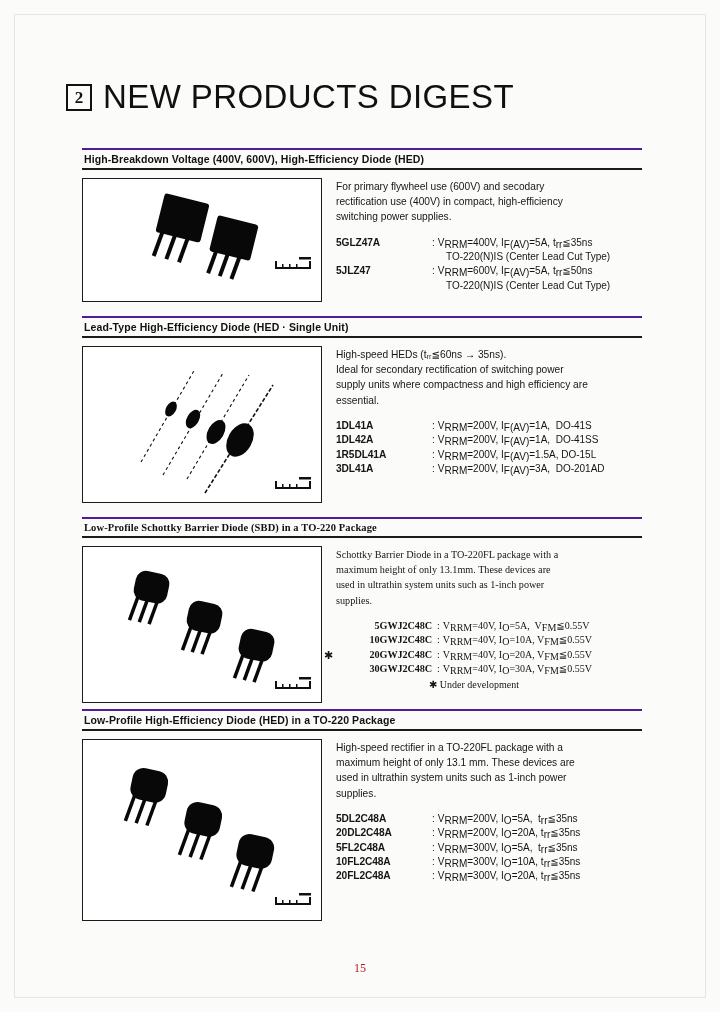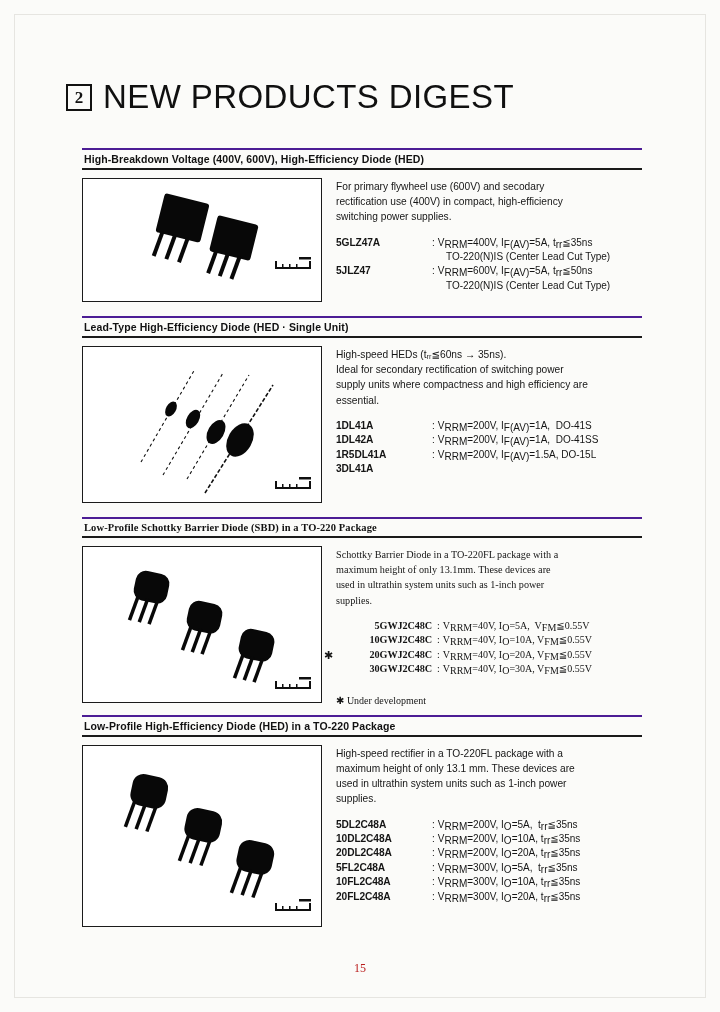--- a/index.html
+++ b/index.html
@@ -150,23 +150,23 @@
   }
   .star {
     position: absolute;
     margin-left: -12px;
     font-size: 11px;
   }
   .note {
     font-size: 10px;
     line-height: 14.4px;
     color: #151515;
-    text-align: left;
+    text-align: center;
     padding-right: 30px;
-    margin-top: 18px;
+    margin-top: 2px;
   }
   sub {
     font-size: 10px;
     vertical-align: baseline;
     position: relative;
     bottom: -2px;
   }
 
   
   .page-num {
@@ -300,20 +300,22 @@
               <span class="spec"><span class="colon">:</span><span>V</span><sub>RRM</sub><span>=200V,</span>
                 <span>I</span><sub>F(AV)</sub><span>=1A,</span>&nbsp;&nbsp;<span>DO-41SS</span></span>
             </div>
             <div class="part-row">
               <span class="pn">1R5DL41A</span>
               <span class="spec"><span class="colon">:</span><span>V</span><sub>RRM</sub><span>=200V,</span>
                 <span>I</span><sub>F(AV)</sub><span>=1.5A,</span>&nbsp;<span>DO-15L</span></span>
             </div>
             <div class="part-row">
               <span class="pn">3DL41A</span>
+              <span class="spec"><span class="colon">:</span><span>V</span><sub>RRM</sub><span>=200V,</span>
+                <span>I</span><sub>F(AV)</sub><span>=3A,</span>&nbsp;&nbsp;<span>DO-201AD</span></span>
             </div>
           </div>
         </div>
       </div>
     </div>
 
     <div class="section sec-3">
       <div class="sec-header">Low-Profile Schottky Barrier Diode (SBD) in a TO-220 Package</div>
       <div class="sec-body">
         <div class="photo">
@@ -434,26 +436,20 @@
             <div>supplies.</div>
           </div>
           <div class="parts">
             <div class="part-row">
               <span class="pn">5DL2C48A</span>
               <span class="spec"><span class="colon">:</span><span>V</span><sub>RRM</sub><span>=200V,</span>
                 <span>I</span><sub>O</sub><span>=5A,</span>&nbsp;
                 <span>t</span><sub>rr</sub><span>≦35ns</span></span>
             </div>
             <div class="part-row">
-              <span class="pn">10DL2C48A</span>
-              <span class="spec"><span class="colon">:</span><span>V</span><sub>RRM</sub><span>=200V,</span>
-                <span>I</span><sub>O</sub><span>=10A,</span>
-                <span>t</span><sub>rr</sub><span>≦35ns</span></span>
-            </div>
-            <div class="part-row">
               <span class="pn">20DL2C48A</span>
               <span class="spec"><span class="colon">:</span><span>V</span><sub>RRM</sub><span>=200V,</span>
                 <span>I</span><sub>O</sub><span>=20A,</span>
                 <span>t</span><sub>rr</sub><span>≦35ns</span></span>
             </div>
             <div class="part-row">
               <span class="pn">5FL2C48A</span>
               <span class="spec"><span class="colon">:</span><span>V</span><sub>RRM</sub><span>=300V,</span>
                 <span>I</span><sub>O</sub><span>=5A,</span>&nbsp;
                 <span>t</span><sub>rr</sub><span>≦35ns</span></span>

